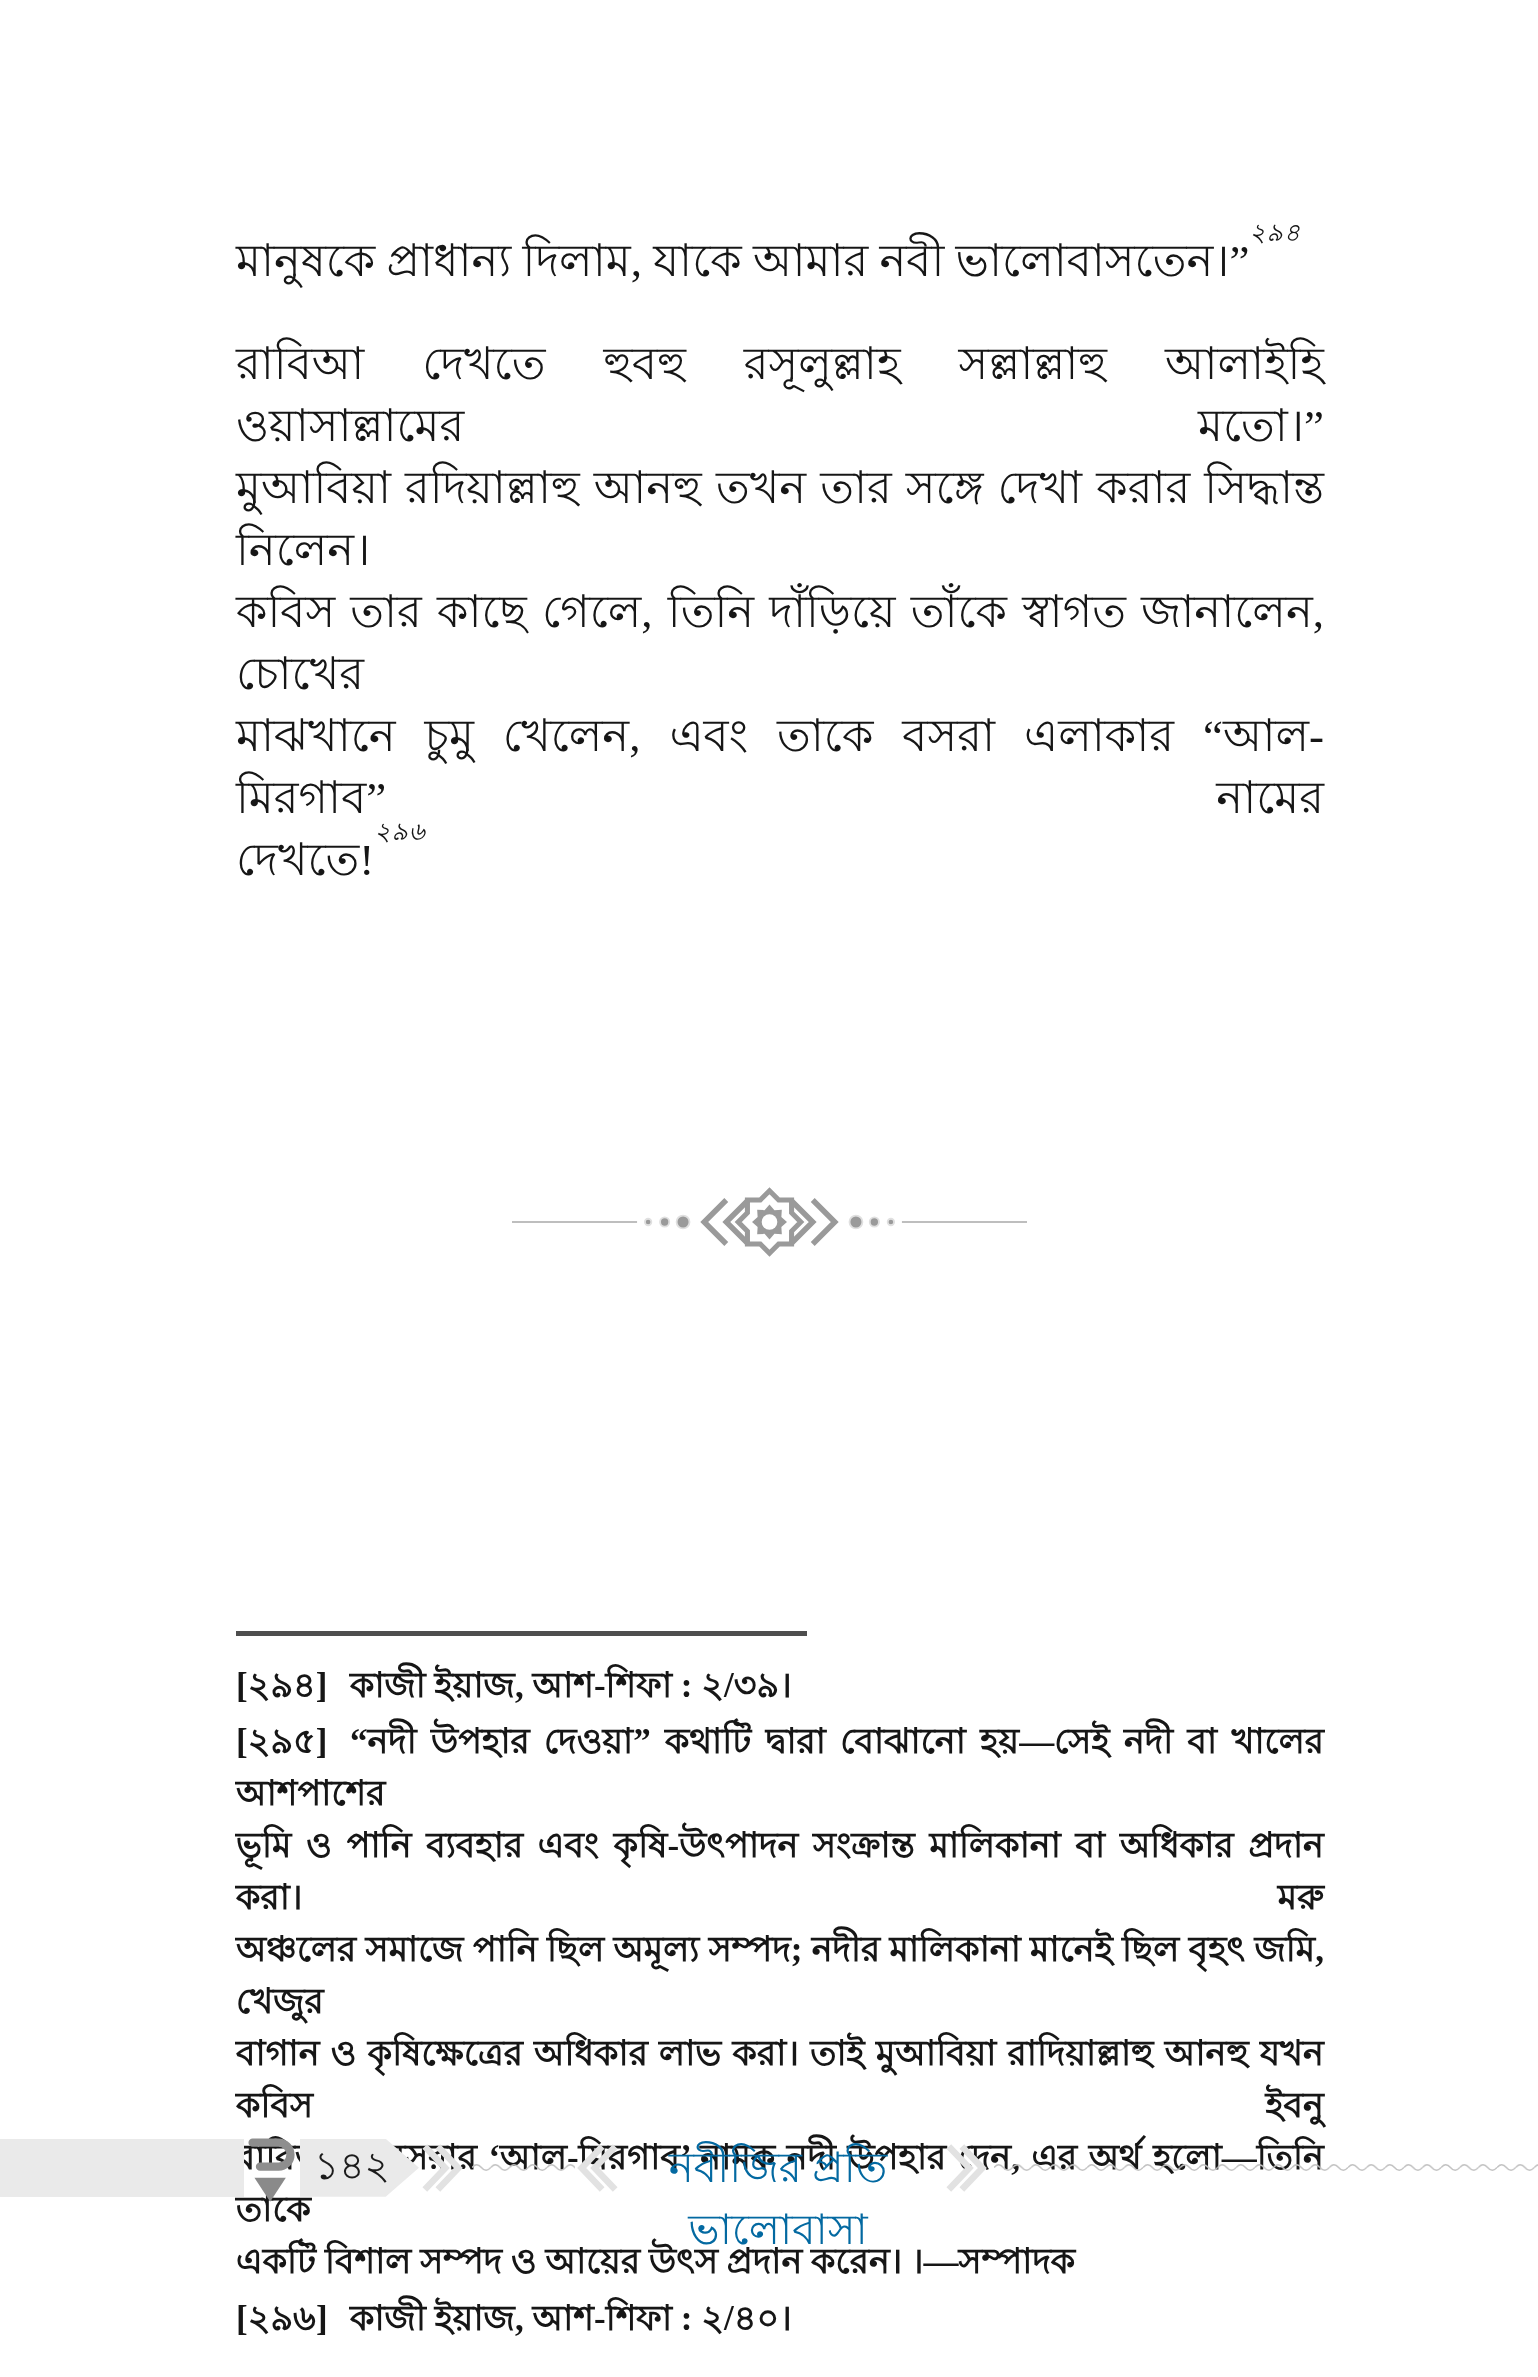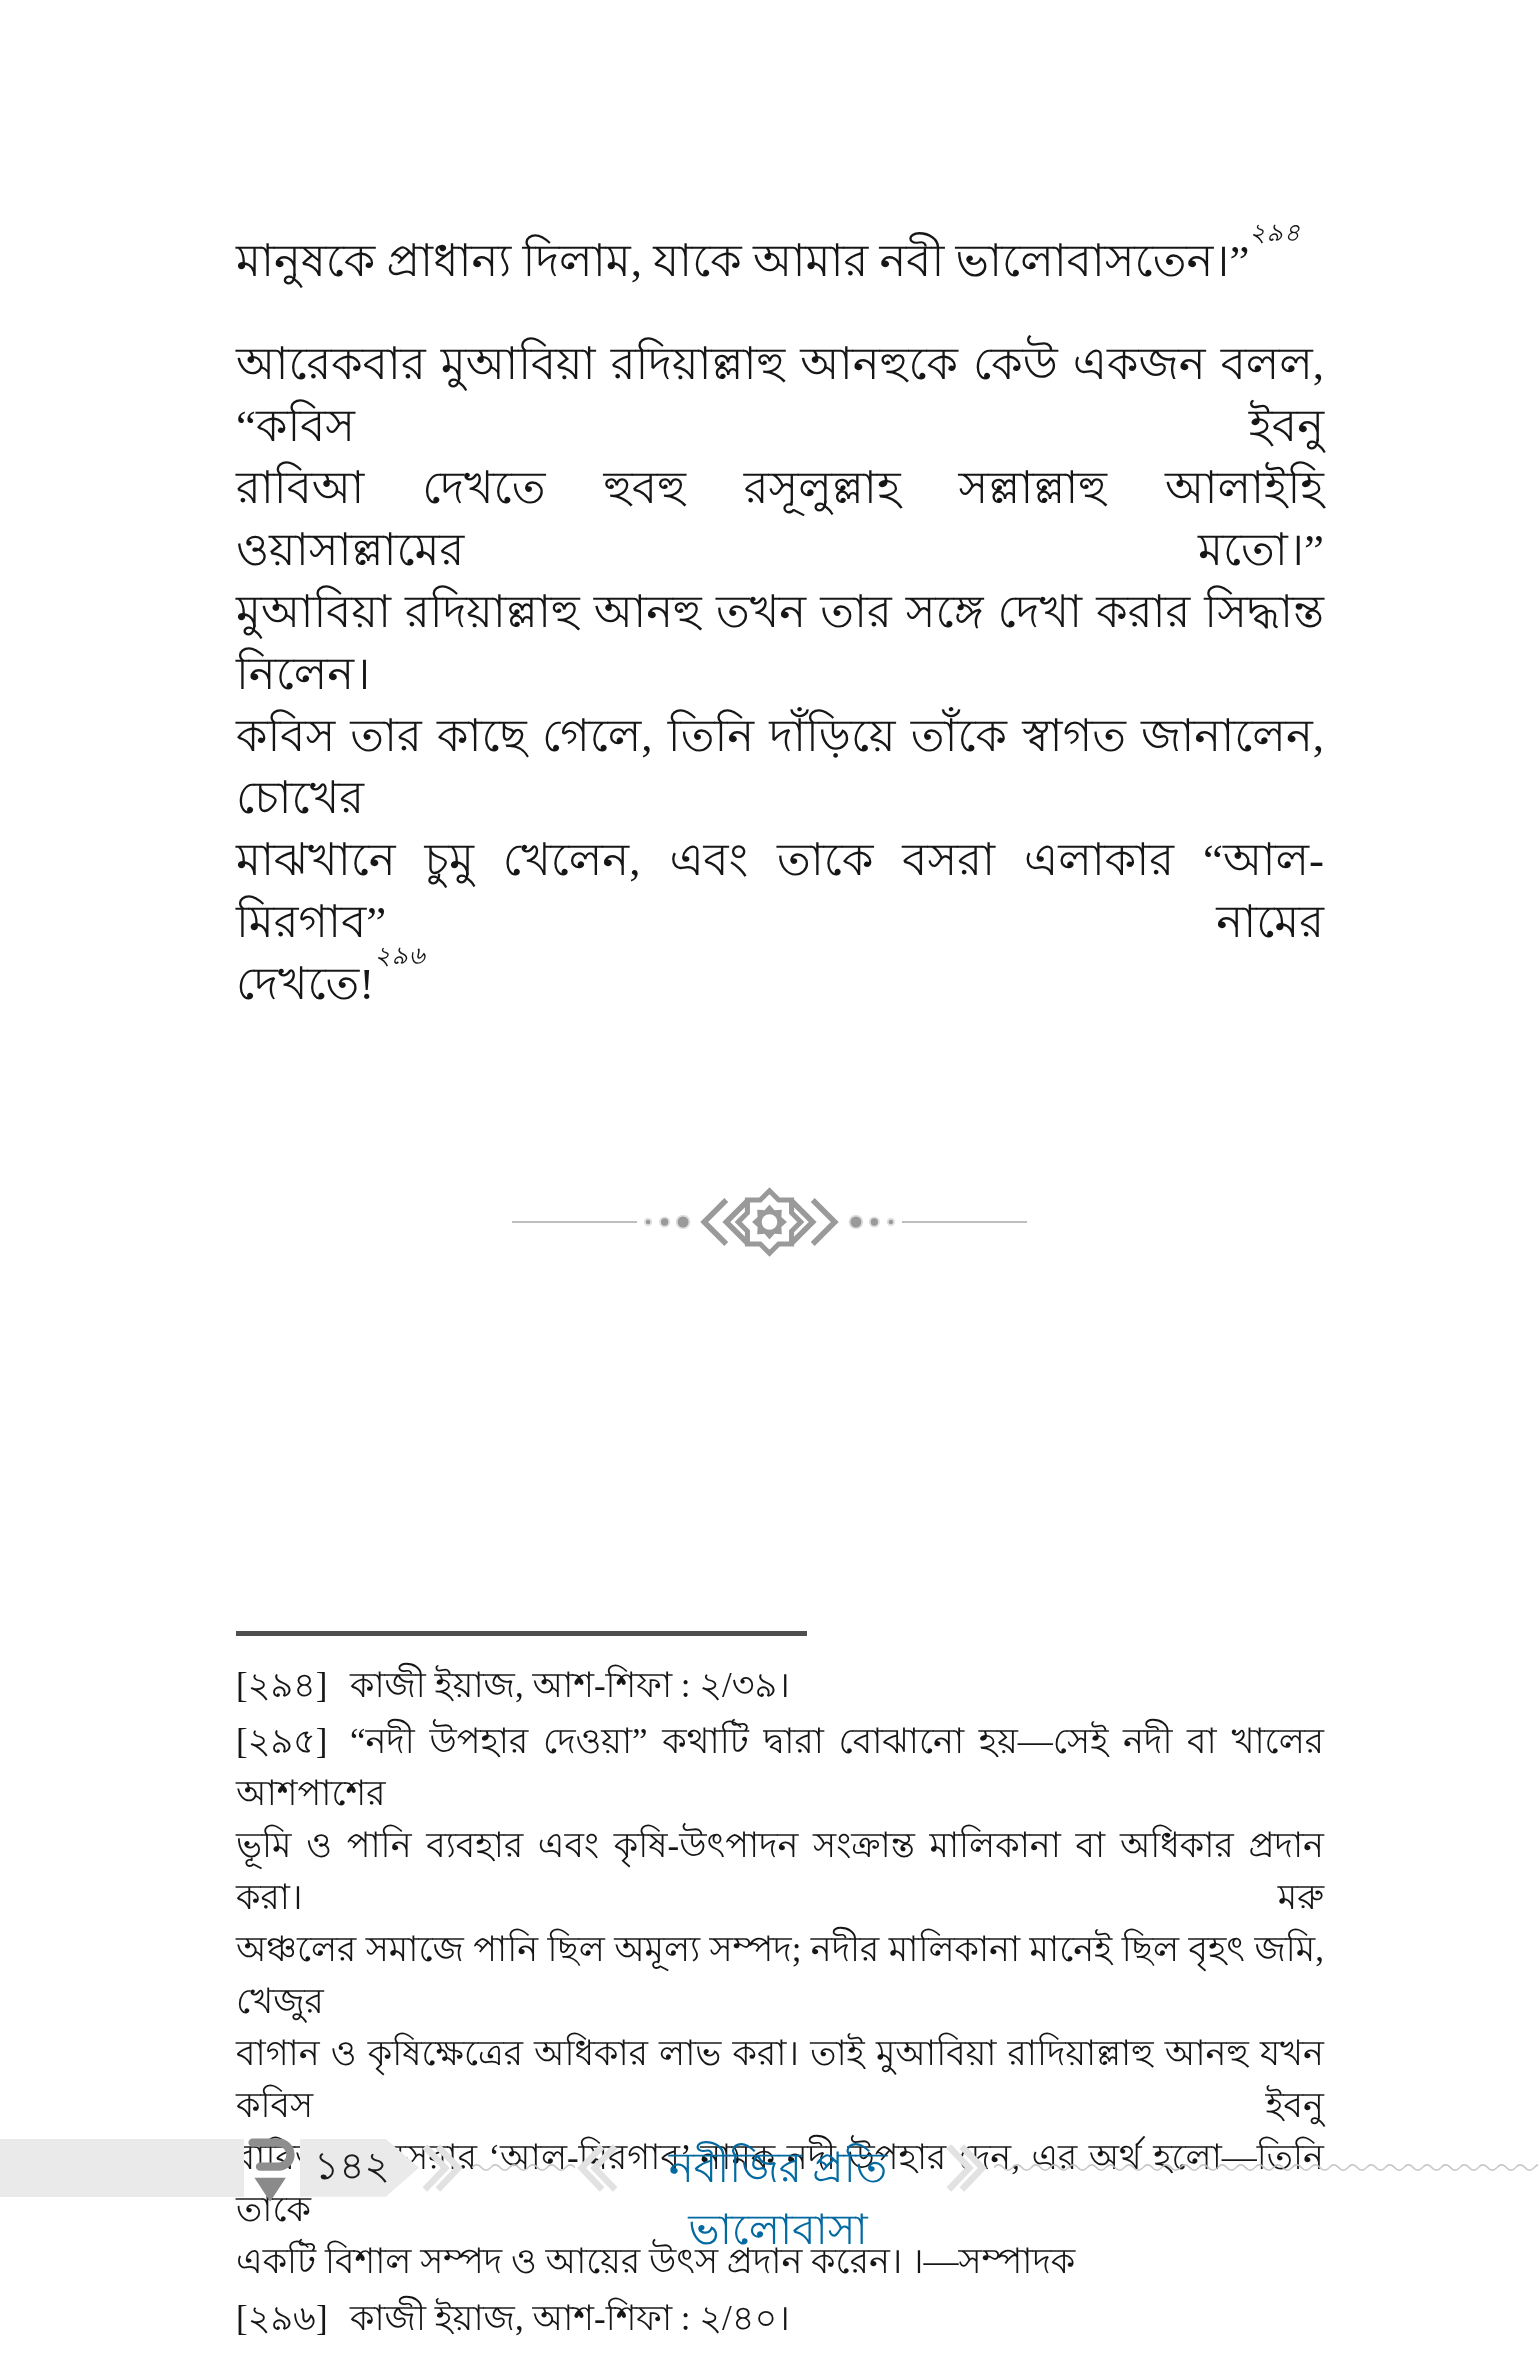--- a/index.html
+++ b/index.html
@@ -9,21 +9,21 @@
   }
   
   .main-text{position:absolute;left:236px;top:230px;width:1088px;font-size:45px;line-height:62px;}
   .para1{margin:0 0 41px 0;}
   .line{display:block;}
   .line.j{text-align:justify;text-align-last:justify;}
   sup.fn-ref{font-size:25px;font-style:italic;line-height:0;position:relative;top:-18.6px;letter-spacing:0.9px;text-align:center;}
   
   .divider{position:absolute;left:0;top:1184px;width:1538px;text-align:center;}
   
-  .footnotes{position:absolute;left:236px;top:1631px;width:1088px;font-size:35px;line-height:52px;}
+  .footnotes{position:absolute;left:236px;top:1631px;width:1088px;font-size:35px;line-height:52px;font-weight:bold;}
   .fn-sep{width:571px;height:4.7px;background:#4e4e4e;margin:0 0 24px 0;}
   .fn-item{margin-top:4.7px;}
   .fn-marker{margin-right:22.4px;}
   .fline{display:block;}
   .fline.j{text-align:justify;text-align-last:justify;}
   
   .footer{position:absolute;left:0;top:2135px;width:1538px;height:75px;padding-left:24px;}
   .footer-bar{position:absolute;left:0;top:3.7px;width:244px;height:58px;background:#eaeaea;}
   .pen-icon{position:absolute;left:248px;top:-3.7px;}
   .badge{
@@ -43,21 +43,20 @@
 </style>
 </head>
 <body>
 
 <div class="page">
 
   <div class="main-text">
     <p class="para1 line"><span>মানুষকে প্রাধান্য দিলাম, যাকে আমার নবী ভালোবাসতেন।”</span><sup class="fn-ref">২৯৪</sup></p>
 
     <div>
-      <div class="line j"><span>আরেকবার মুআবিয়া রদিয়াল্লাহু আনহুকে কেউ একজন বলল, “কবিস ইবনু</span><sup class="fn-ref"></sup><span></span></div>
       <div class="line j"><span>রাবিআ দেখতে হুবহু রসূলুল্লাহ সল্লাল্লাহু আলাইহি ওয়াসাল্লামের মতো।”</span><sup class="fn-ref"></sup><span></span></div>
       <div class="line j"><span>মুআবিয়া রদিয়াল্লাহু আনহু তখন তার সঙ্গে দেখা করার সিদ্ধান্ত নিলেন।</span><sup class="fn-ref"></sup><span></span></div>
       <div class="line j"><span>কবিস তার কাছে গেলে, তিনি দাঁড়িয়ে তাঁকে স্বাগত জানালেন, চোখের</span><sup class="fn-ref"></sup><span></span></div>
       <div class="line j"><span>মাঝখানে চুমু খেলেন, এবং তাকে বসরা এলাকার “আল-মিরগাব” নামের</span><sup class="fn-ref"></sup><span></span></div>
       <div class="line"><span>দেখতে!</span><sup class="fn-ref">২৯৬</sup><span></span></div>
     </div>
   </div>
 
   <div class="divider">
     <svg width="515" height="76" viewBox="0 0 560 80">

